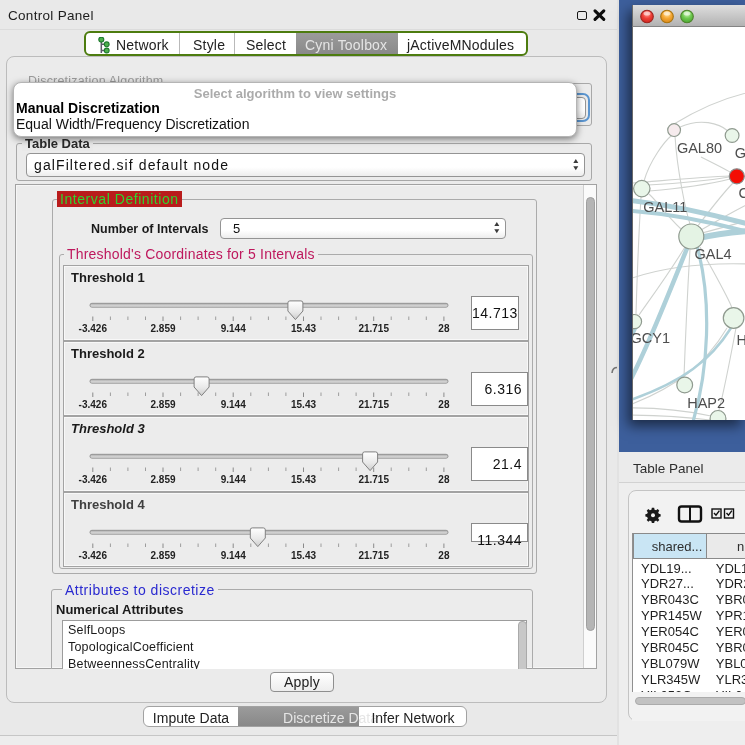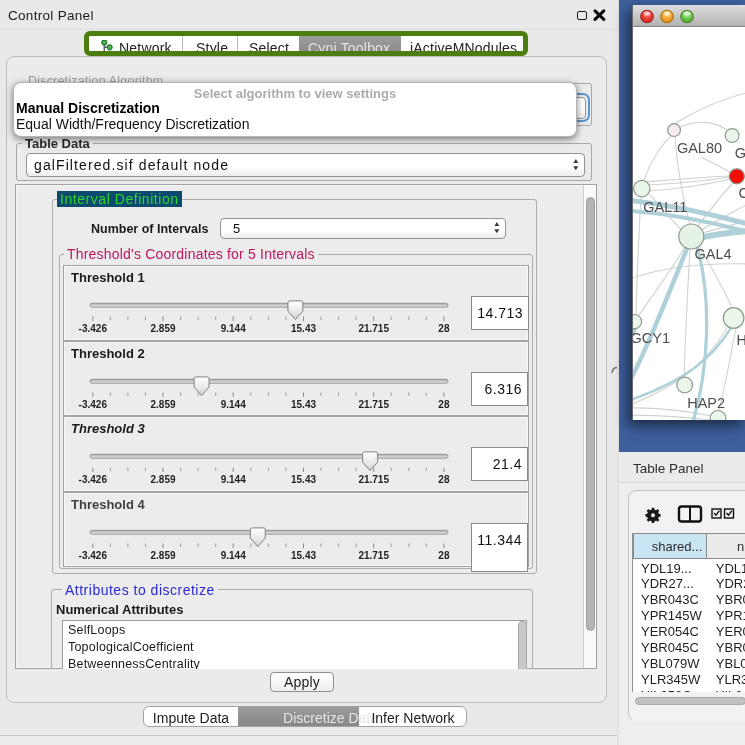--- a/index.html
+++ b/index.html
@@ -12,21 +12,21 @@
 <div class="a" style="left:8px;top:8px;font-size:13.5px;letter-spacing:0.3px;color:#1c1c1c;">Control Panel</div>
 
 <div class="a" style="left:577px;top:10.5px;width:9.5px;height:9.8px;border:1.8px solid #161616;border-radius:2px;"></div>
 <svg class="a" style="left:591px;top:7px;" width="16" height="16">
     <path d="M4,3.8 L12.8,12.4 M12.8,3.8 L4,12.4" stroke="#0c0c0c" stroke-width="3.1" stroke-linecap="round"></path>
   </svg>
 <div class="a" style="left:0;top:29px;width:617px;height:1px;background:#dcdcdc;"></div>
 
 <div class="a" style="left:6px;top:56px;width:601px;height:647px;background:#ebebeb;border:1px solid #bcbcbc;border-radius:8px;"></div>
 
-<div class="a" style="left:84px;top:31px;width:444px;height:25px;background:#fff;border:5px solid #4d7c0f;border-radius:6px;overflow:hidden;">
+<div class="a" style="left:84px;top:31px;width:444px;height:25px;background:#fff;border:2px solid #4d7c0f;border-radius:6px;overflow:hidden;">
   <div class="a" style="left:92.5px;top:0;width:1px;height:25px;background:#b9b9b9;"></div>
   <div class="a" style="left:147.5px;top:0;width:1px;height:25px;background:#b9b9b9;"></div>
   <div class="a" style="left:210px;top:0;width:102px;height:25px;background:linear-gradient(#9b9b9b,#868686);"></div>
   <svg class="a" style="left:10px;top:4px;" width="17" height="18">
     <path d="M5.3,4.5 L5.3,16 M5.3,7.2 L9,7.2 M5.3,13.4 L9,13.4" stroke="#5c5c68" stroke-width="1.5" fill="none"></path>
     <circle cx="5.3" cy="2.6" r="2.5" fill="#4db04d" stroke="#1e7a2e" stroke-width="1.1"></circle>
     <circle cx="10.7" cy="7.3" r="2.4" fill="#4db04d" stroke="#1e7a2e" stroke-width="1.1"></circle>
     <circle cx="10.7" cy="13.5" r="2.4" fill="#4db04d" stroke="#1e7a2e" stroke-width="1.1"></circle>
   </svg>
   <div class="a" style="left:30px;top:4px;font-size:14px;letter-spacing:0.2px;color:#222;">Network</div>
@@ -61,21 +61,21 @@
           <stop offset="1" stop-color="#e6e6e6"></stop>
         </linearGradient>
 <linearGradient id="thumbg" x1="0" y1="0" x2="0" y2="1">
           <stop offset="0" stop-color="#ffffff"></stop>
           <stop offset="0.6" stop-color="#e8e8e8"></stop>
           <stop offset="1" stop-color="#cccccc"></stop>
         </linearGradient>
 </defs>
     </svg>
 <div class="a" style="left:51.5px;top:14.5px;width:485px;height:375.5px;border:1px solid #ababab;border-radius:3px;"></div>
-<div class="a" style="left:57px;top:6.5px;font-size:14px;letter-spacing:0.55px;color:#2fd42f;background:#0c4a6e;padding:0 3px;">Interval Definition</div>
+<div class="a" style="left:57px;top:6.5px;font-size:14px;letter-spacing:0.55px;color:#2fd42f;background:#b91c1c;padding:0 3px;">Interval Definition</div>
 <div class="a bold" style="left:91px;top:37.5px;font-size:12.5px;color:#1a1a1a;">Number of Intervals</div>
 <div class="a cbx" style="left:220px;top:33.5px;width:286px;height:21px;"></div>
 <div class="a" style="left:233px;top:37px;font-size:13px;color:#111;">5</div>
 <svg class="a" style="left:492px;top:36px;" width="10" height="15">
       <path d="M4.8,2 L7.3,6 L2.3,6 Z" fill="#3a3a3a"></path>
       <path d="M4.8,13.2 L7.3,9.2 L2.3,9.2 Z" fill="#3a3a3a"></path>
     </svg>
 <div class="a" style="left:59px;top:70px;width:474px;height:315px;border:1px solid #ababab;border-radius:3px;"></div>
 <div class="a" style="left:64px;top:62px;font-size:14px;letter-spacing:0.2px;color:#be185d;background:#ececec;padding:0 3px;">Threshold's Coordinates for 5 Intervals</div>
 <div class="a" style="left:63px;top:81.4px;width:466px;height:75.4px;background:#ececec;border:1px solid #a3a3a3;box-shadow:inset 0 0 0 1px #f8f8f8;">
@@ -104,21 +104,21 @@
         <line x1="362.3" y1="22.5" x2="362.3" y2="26" stroke="#9d9d9d" stroke-width="1"></line>
         <line x1="379.9" y1="22.5" x2="379.9" y2="27" stroke="#8a8a8a" stroke-width="1"></line>
         <text x="28.8" y="38" text-anchor="middle" font-size="10" font-weight="bold" fill="#222">-3.426</text>
         <text x="99.0" y="38" text-anchor="middle" font-size="10" font-weight="bold" fill="#222">2.859</text>
         <text x="169.2" y="38" text-anchor="middle" font-size="10" font-weight="bold" fill="#222">9.144</text>
         <text x="239.5" y="38" text-anchor="middle" font-size="10" font-weight="bold" fill="#222">15.43</text>
         <text x="309.7" y="38" text-anchor="middle" font-size="10" font-weight="bold" fill="#222">21.715</text>
         <text x="379.9" y="38" text-anchor="middle" font-size="10" font-weight="bold" fill="#222">28</text>
         <path d="M223.9,17 L223.9,8.9 Q223.9,6.9 225.9,6.9 L236.9,6.9 Q238.9,6.9 238.9,8.9 L238.9,17 L231.4,25.6 Z" fill="url(#thumbg)" stroke="#808080" stroke-width="1"></path>
       </svg>
-      <div class="a" style="left:407px;top:30px;width:58px;height:34px;background:#fff;border:1px solid #8a8a8a;font-size:14px;letter-spacing:0.5px;color:#111;text-align:right;line-height:32px;padding-right:5px;">14.713</div>
+      <div class="a" style="left:407px;top:30px;width:48px;height:34px;background:#fff;border:1px solid #8a8a8a;font-size:14px;letter-spacing:0.5px;color:#111;text-align:right;line-height:32px;padding-right:5px;">14.713</div>
     </div>
 <div class="a" style="left:63px;top:156.8px;width:466px;height:75.4px;background:#ececec;border:1px solid #a3a3a3;box-shadow:inset 0 0 0 1px #f8f8f8;">
       <div class="a bold" style="left:7px;top:4px;font-size:13px;color:#1a1a1a;">Threshold 2</div>
       <svg class="a" style="left:0;top:28px;" width="466" height="47">
         <rect x="26" y="9.3" width="358" height="3.9" rx="1.9" fill="url(#trackg)" stroke="#8f8f8f" stroke-width="0.9"></rect>
         <line x1="28.8" y1="22.5" x2="28.8" y2="27" stroke="#8a8a8a" stroke-width="1"></line>
         <line x1="46.4" y1="22.5" x2="46.4" y2="26" stroke="#9d9d9d" stroke-width="1"></line>
         <line x1="63.9" y1="22.5" x2="63.9" y2="26" stroke="#9d9d9d" stroke-width="1"></line>
         <line x1="81.5" y1="22.5" x2="81.5" y2="26" stroke="#9d9d9d" stroke-width="1"></line>
         <line x1="99.0" y1="22.5" x2="99.0" y2="27" stroke="#8a8a8a" stroke-width="1"></line>
@@ -209,21 +209,21 @@
         <line x1="362.3" y1="22.5" x2="362.3" y2="26" stroke="#9d9d9d" stroke-width="1"></line>
         <line x1="379.9" y1="22.5" x2="379.9" y2="27" stroke="#8a8a8a" stroke-width="1"></line>
         <text x="28.8" y="38" text-anchor="middle" font-size="10" font-weight="bold" fill="#222">-3.426</text>
         <text x="99.0" y="38" text-anchor="middle" font-size="10" font-weight="bold" fill="#222">2.859</text>
         <text x="169.2" y="38" text-anchor="middle" font-size="10" font-weight="bold" fill="#222">9.144</text>
         <text x="239.5" y="38" text-anchor="middle" font-size="10" font-weight="bold" fill="#222">15.43</text>
         <text x="309.7" y="38" text-anchor="middle" font-size="10" font-weight="bold" fill="#222">21.715</text>
         <text x="379.9" y="38" text-anchor="middle" font-size="10" font-weight="bold" fill="#222">28</text>
         <path d="M186.3,17 L186.3,8.9 Q186.3,6.9 188.3,6.9 L199.3,6.9 Q201.3,6.9 201.3,8.9 L201.3,17 L193.8,25.6 Z" fill="url(#thumbg)" stroke="#808080" stroke-width="1"></path>
       </svg>
-      <div class="a" style="left:407px;top:30px;width:57px;height:49px;background:#fff;border:1px solid #8a8a8a;font-size:14px;letter-spacing:0.5px;color:#111;text-align:right;line-height:32px;padding-right:5px;">11.344</div>
+      <div class="a" style="left:407px;top:30px;width:57px;height:19px;background:#fff;border:1px solid #8a8a8a;font-size:14px;letter-spacing:0.5px;color:#111;text-align:right;line-height:32px;padding-right:5px;">11.344</div>
     </div>
 <div class="a" style="left:51px;top:405px;width:482px;height:120px;border:1px solid #ababab;border-radius:3px;"></div>
 <div class="a" style="left:62px;top:397.5px;font-size:14px;letter-spacing:0.5px;color:#2a2ad0;background:#ececec;padding:0 3px;">Attributes to discretize</div>
 <div class="a bold" style="left:56px;top:418px;font-size:13px;color:#1a1a1a;">Numerical Attributes</div>
 <div class="a" style="left:62px;top:436px;width:465px;height:60px;background:#fff;border:1px solid #9c9c9c;"></div>
 <div class="a" style="left:68px;top:438px;font-size:12.5px;letter-spacing:0.2px;color:#1a1a1a;line-height:17px;">SelfLoops<br>TopologicalCoefficient<br>BetweennessCentrality</div>
 <div class="a" style="left:517.5px;top:437px;width:9px;height:58px;background:#c8c8c8;border:1px solid #aaaaaa;border-radius:4px;"></div>
 </div>
 
 <div class="a" style="left:583px;top:185px;width:13px;height:483px;background:#fafafa;border-left:1px solid #cfcfcf;"></div>

